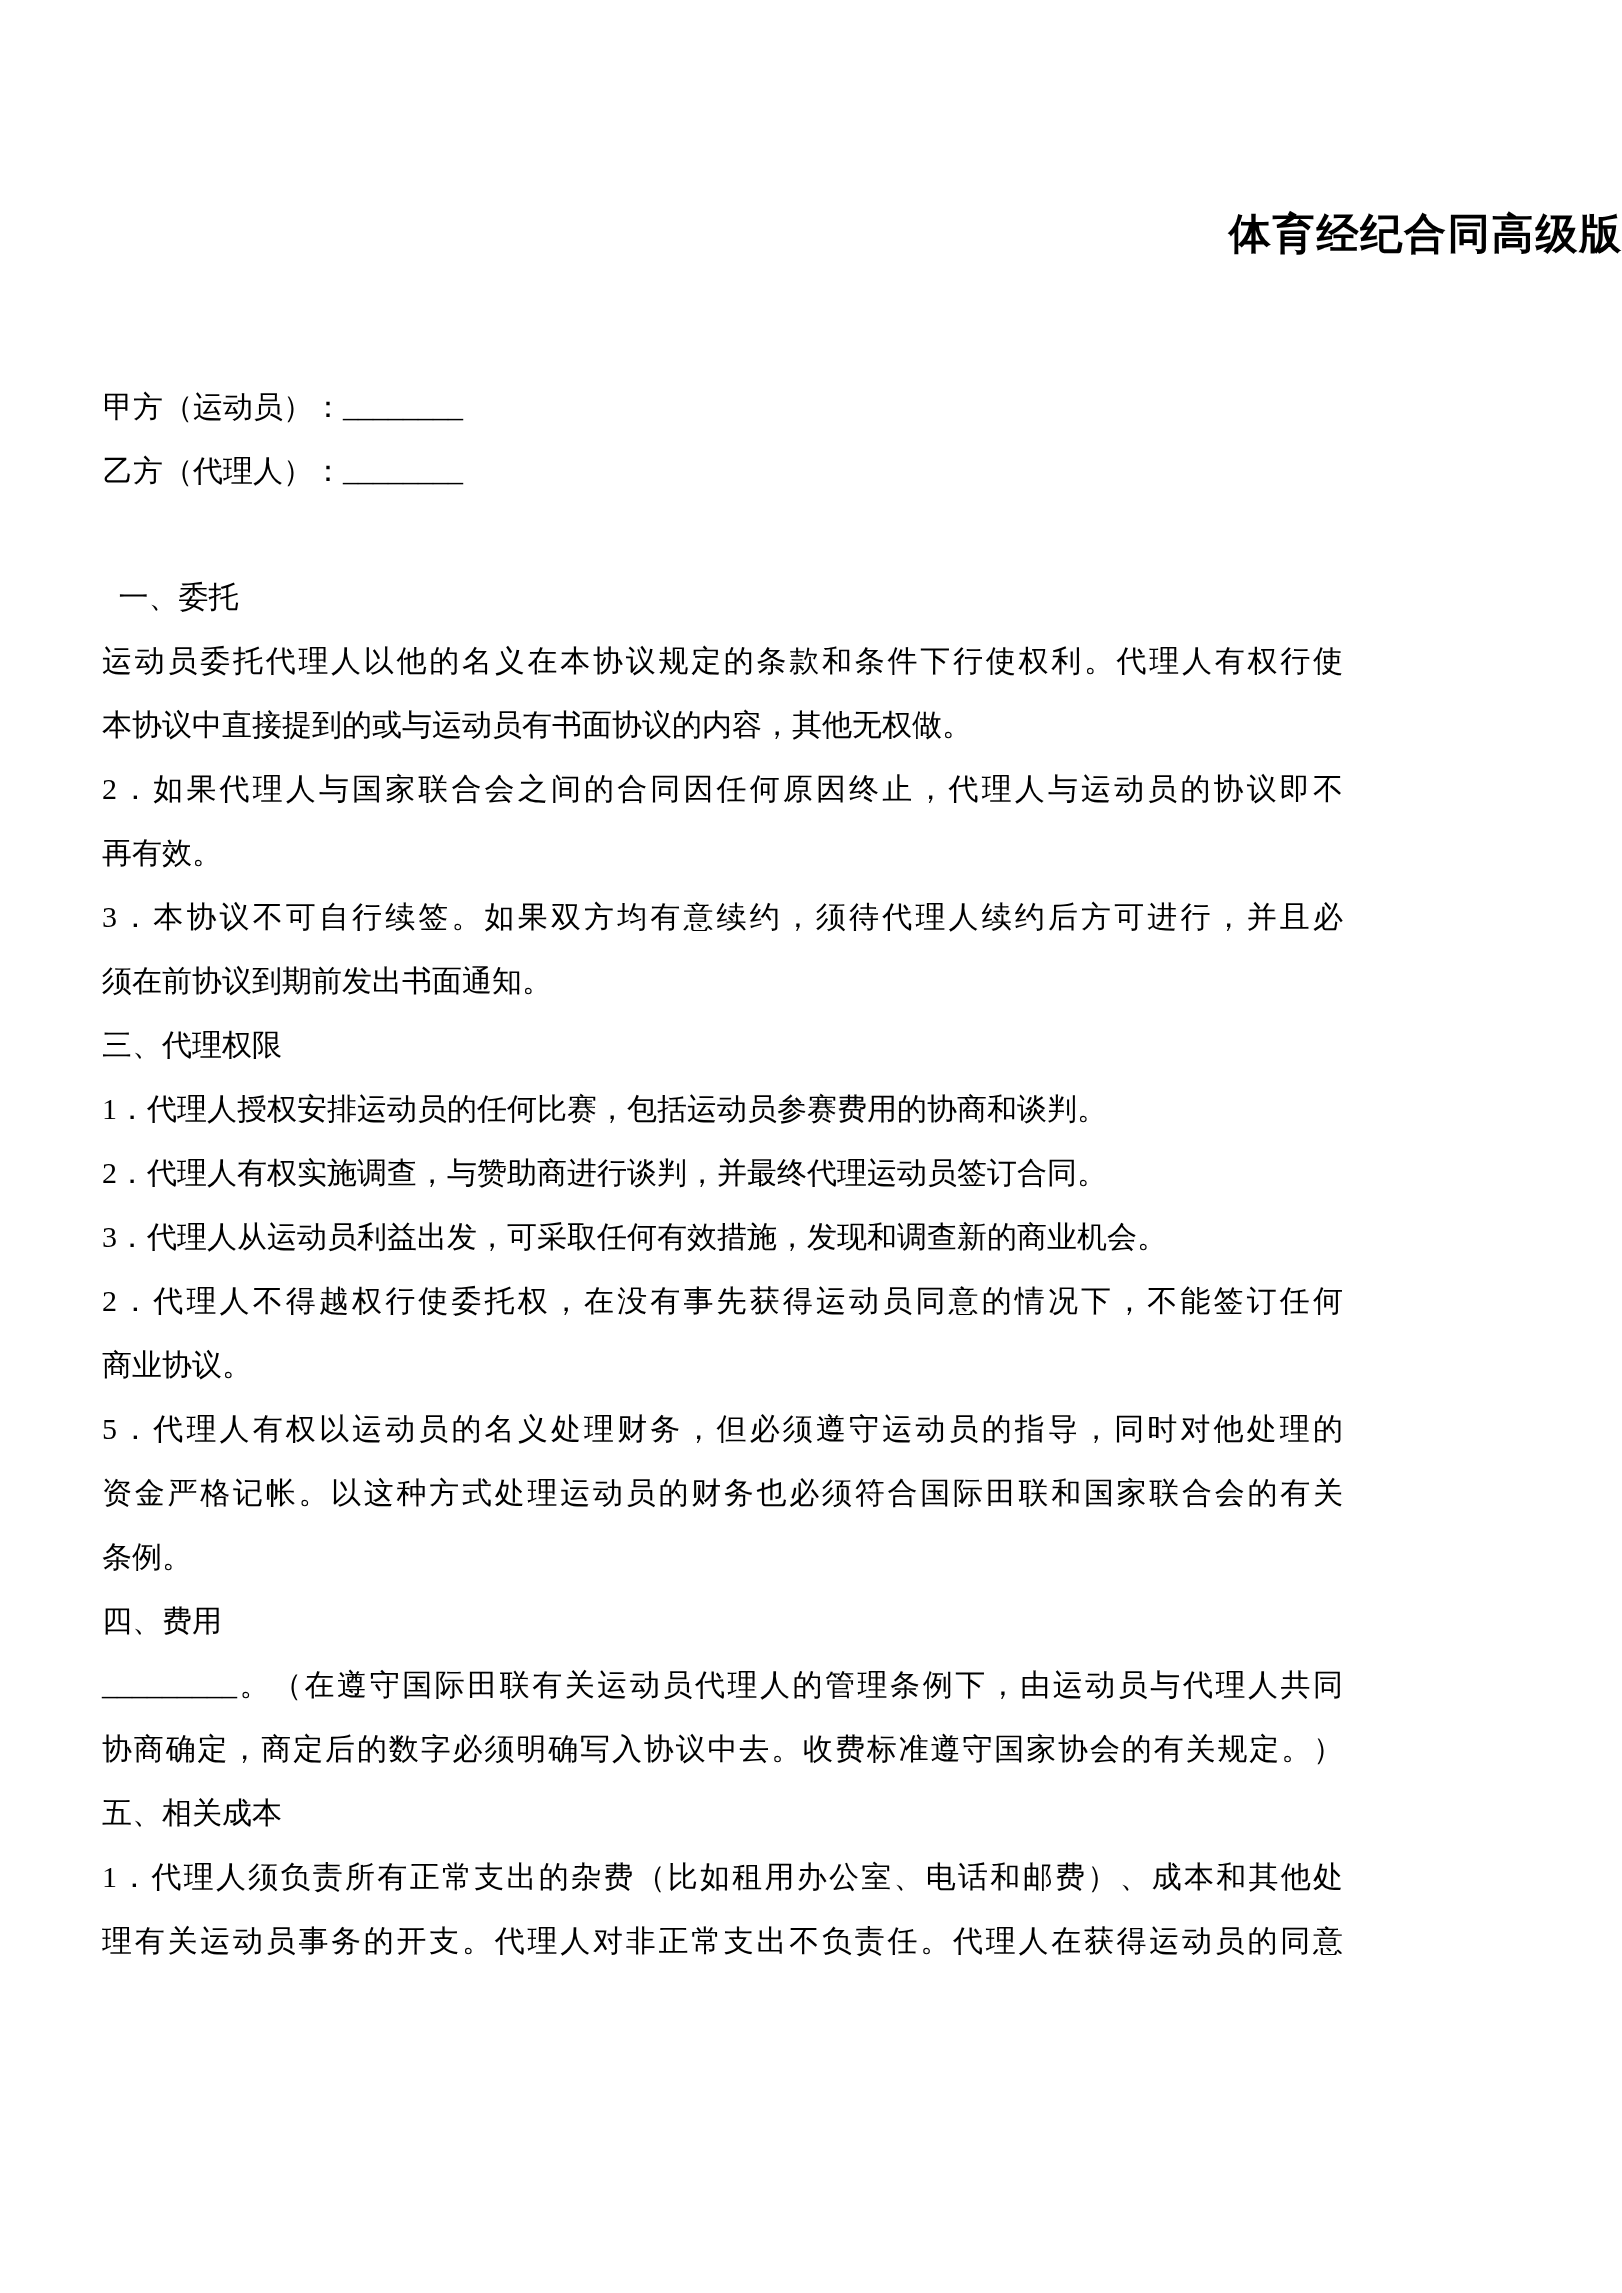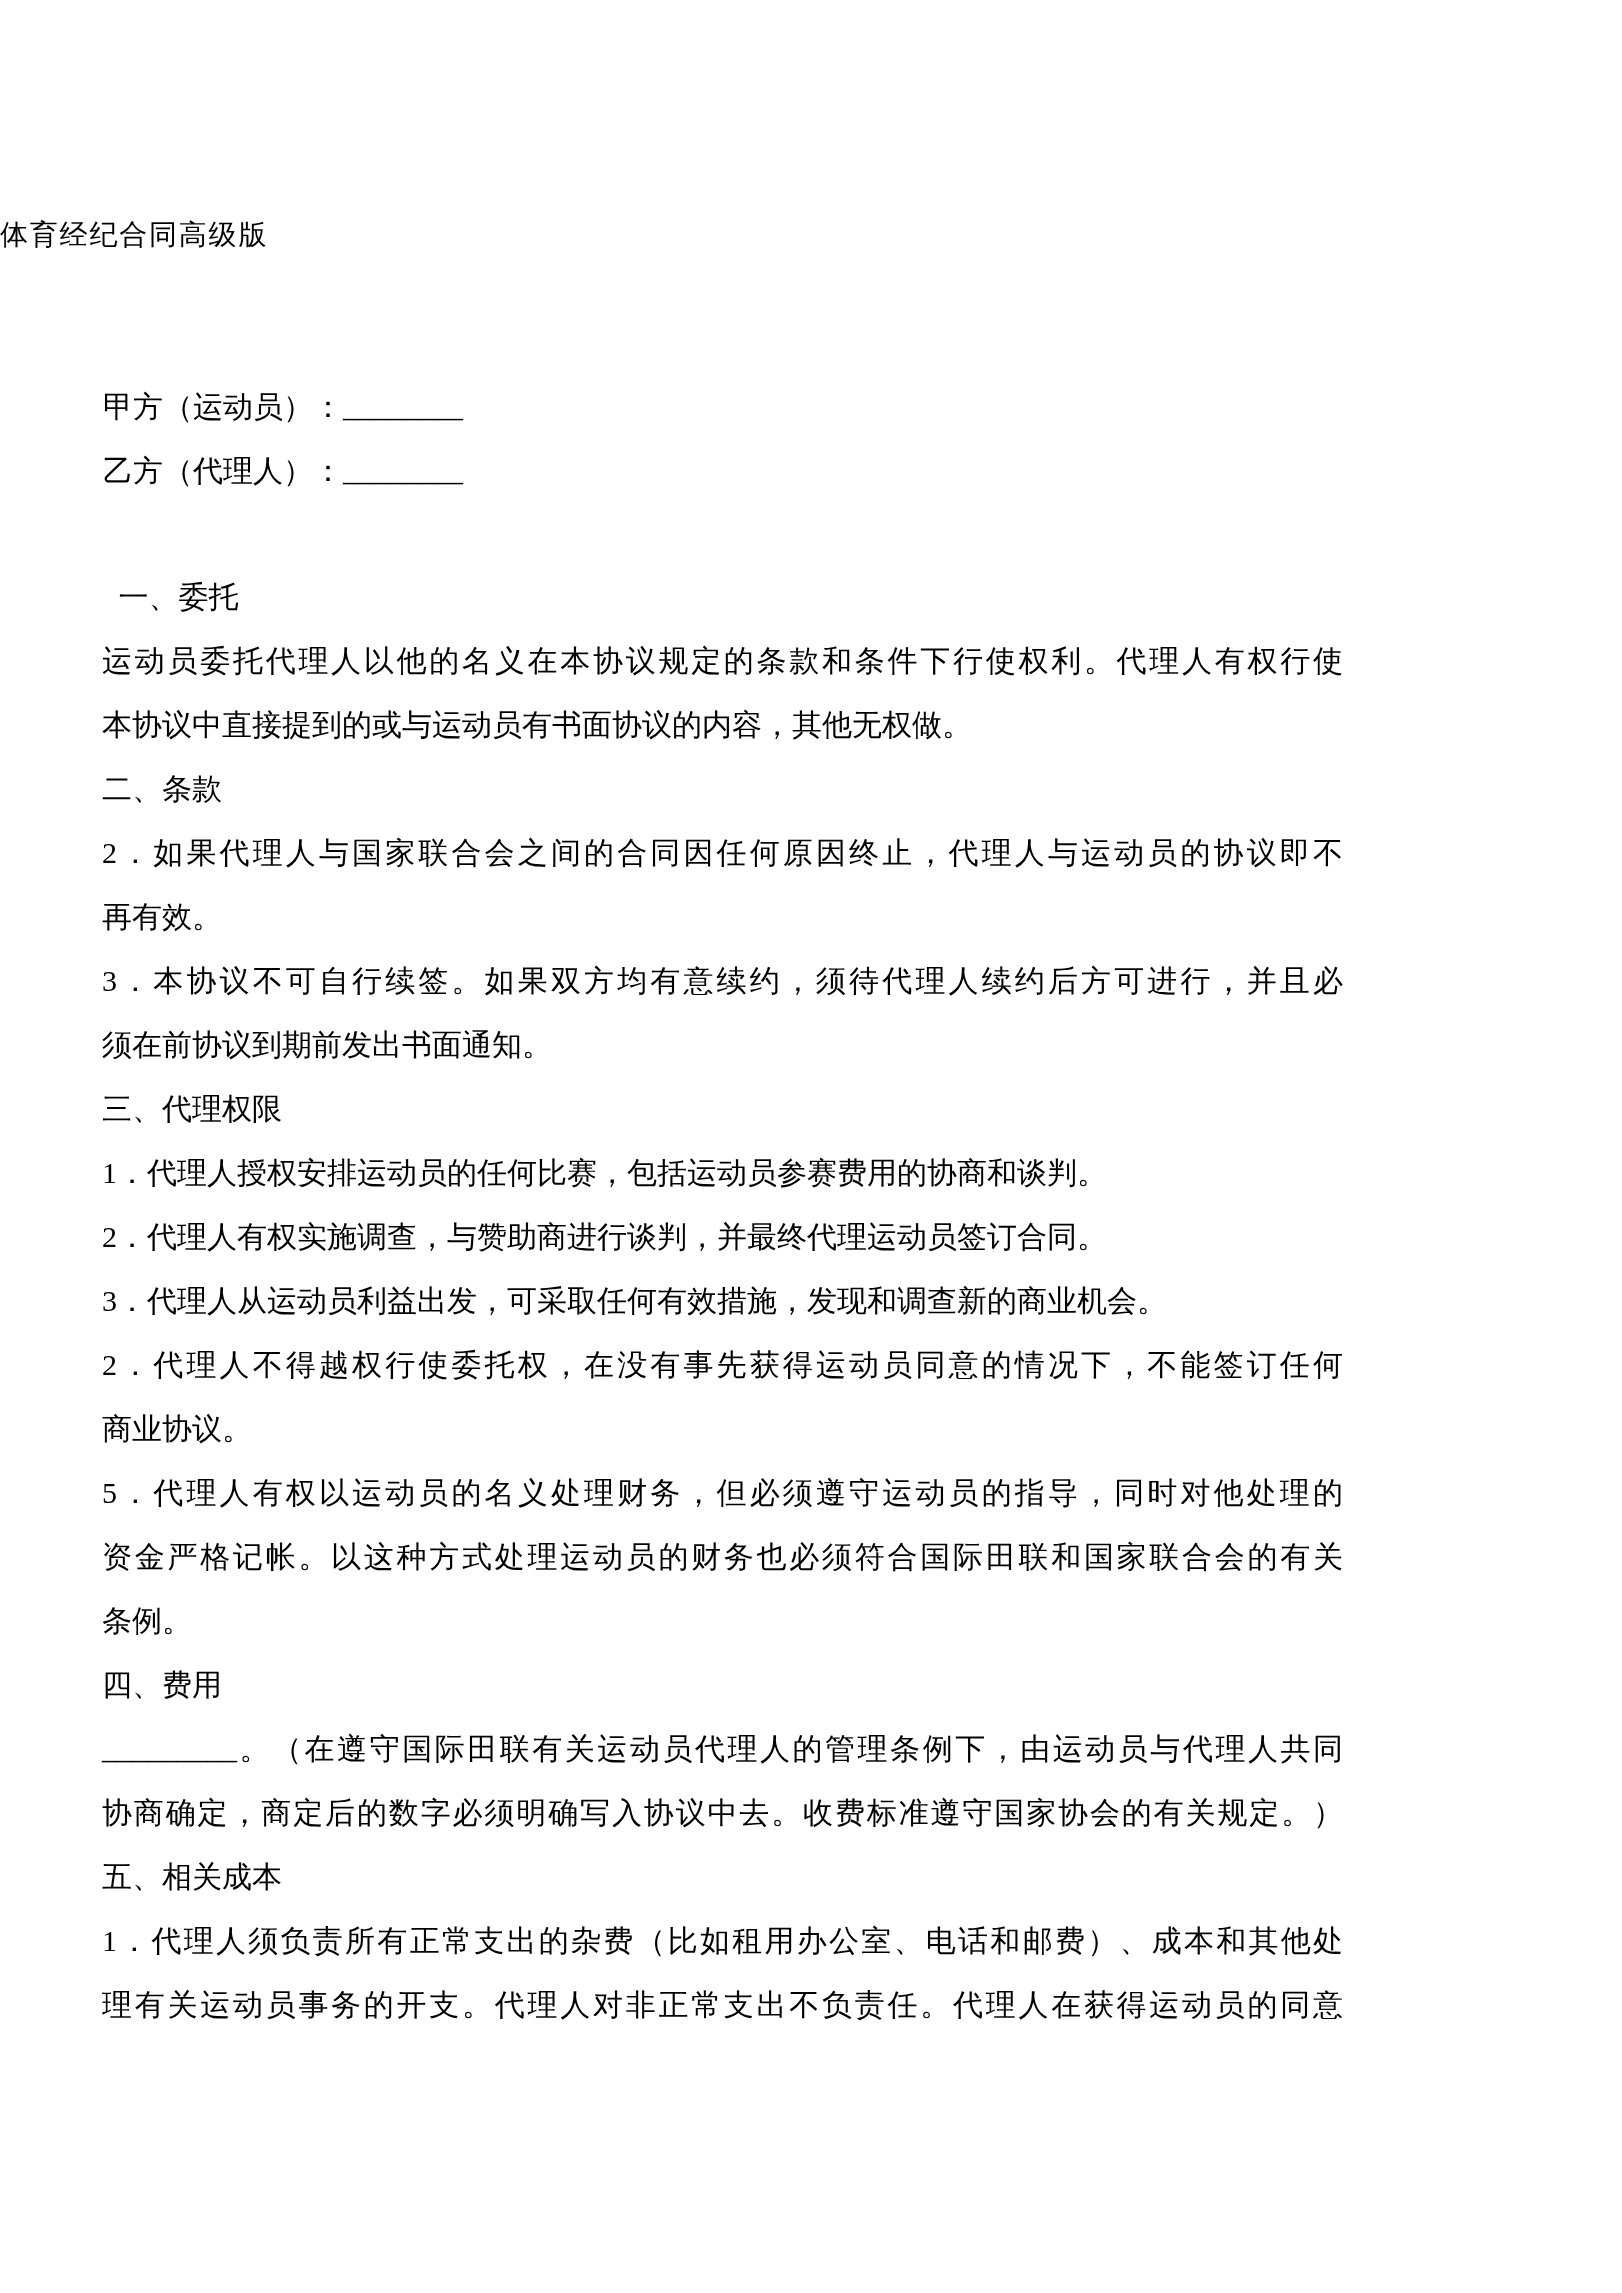--- a/index.html
+++ b/index.html
@@ -16,24 +16,24 @@
     overflow: hidden;
   }
   .page {
     position: relative;
     width: 1623px;
     height: 2294px;
     background: #ffffff;
   }
   .title {
     margin-top: 202px;
-    font-size: 28px;
+    font-size: 42px;
     line-height: 65px;
-    font-weight: normal;
-    text-align: left;
+    font-weight: bold;
+    text-align: right;
     letter-spacing: 1.8px;
   }
   .parties {
     margin-top: 108px;
     margin-left: 103px;
     width: 1241px;
   }
   .content {
     margin-top: 62px;
     margin-left: 102px;
@@ -64,21 +64,20 @@
 
   <div class="parties">
       <div class="line">甲方（运动员）：________</div>
       <div class="line">乙方（代理人）：________</div>
     </div>
 
   <div class="content">
       <div class="line indent">一、委托</div>
       <div class="line fill">运动员委托代理人以他的名义在本协议规定的条款和条件下行使权利。代理人有权行使</div>
       <div class="line">本协议中直接提到的或与运动员有书面协议的内容，其他无权做。</div>
-      <div class="line">二、条款</div>
       <div class="line fill">2．如果代理人与国家联合会之间的合同因任何原因终止，代理人与运动员的协议即不</div>
       <div class="line">再有效。</div>
       <div class="line fill">3．本协议不可自行续签。如果双方均有意续约，须待代理人续约后方可进行，并且必</div>
       <div class="line">须在前协议到期前发出书面通知。</div>
       <div class="line">三、代理权限</div>
       <div class="line">1．代理人授权安排运动员的任何比赛，包括运动员参赛费用的协商和谈判。</div>
       <div class="line">2．代理人有权实施调查，与赞助商进行谈判，并最终代理运动员签订合同。</div>
       <div class="line">3．代理人从运动员利益出发，可采取任何有效措施，发现和调查新的商业机会。</div>
       <div class="line fill">2．代理人不得越权行使委托权，在没有事先获得运动员同意的情况下，不能签订任何</div>
       <div class="line">商业协议。</div>

